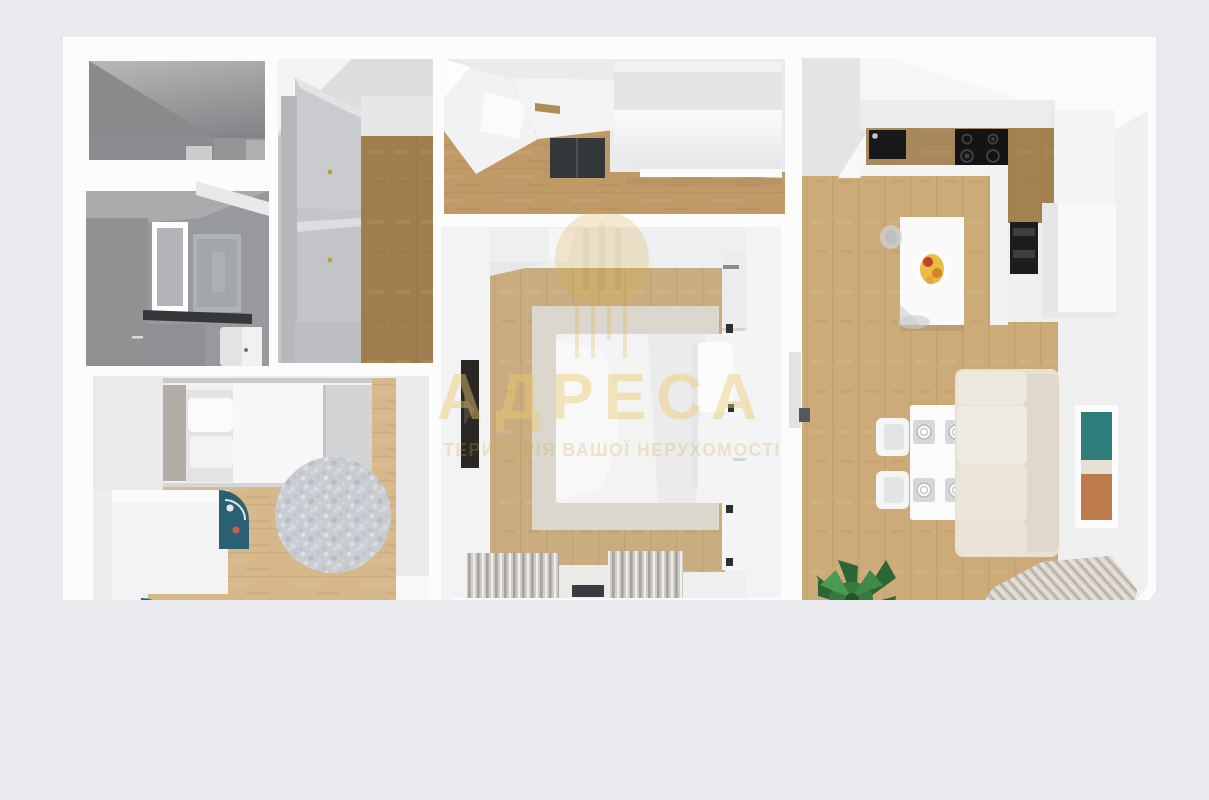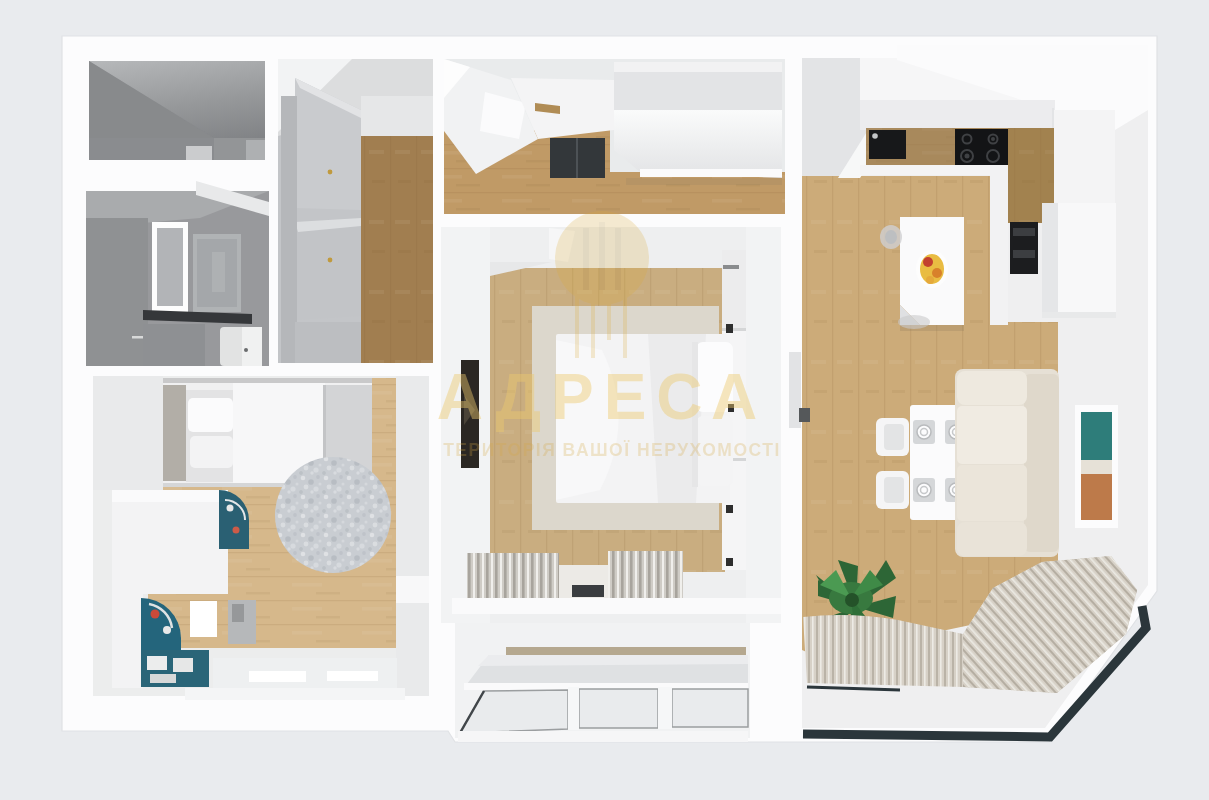--- a/index.html
+++ b/index.html
@@ -1,16 +1,16 @@
 <!DOCTYPE html>
 <html><head>
 <meta charset="utf-8">
 <style>
   html,body{margin:0;padding:0;background:#e8eaed;}
-  #stage{position:relative;width:1209px;height:800px;overflow:hidden;
+  #stage{position:relative;width:1209px;height:600px;overflow:hidden;
          font-family:"Liberation Sans", sans-serif;}
 </style>
 </head>
 <body>
 <div id="stage">
 <svg width="1209" height="800" viewBox="0 0 1209 800" xmlns="http://www.w3.org/2000/svg">
 <defs>
   <pattern id="plankV" width="26" height="70" patternUnits="userSpaceOnUse">
     <rect width="26" height="70" fill="none"></rect>
     <rect x="0" y="0" width="1.3" height="70" fill="rgba(120,85,45,0.13)"></rect>

